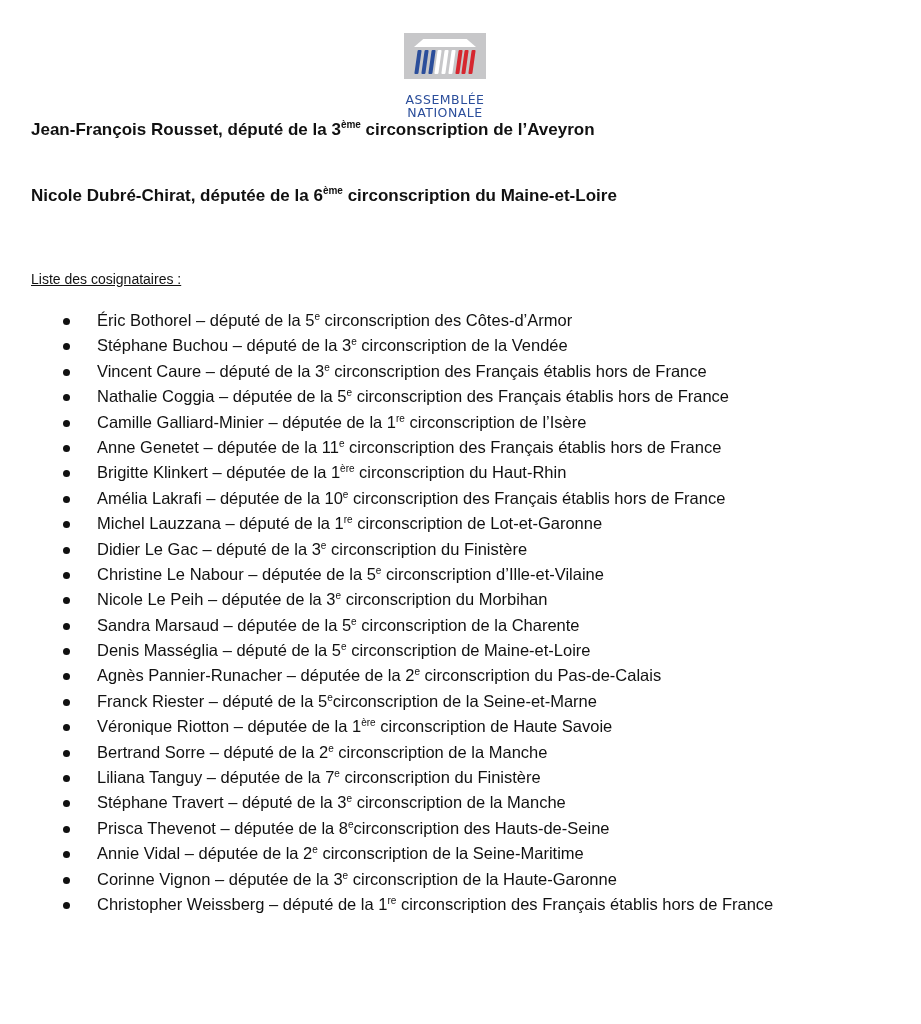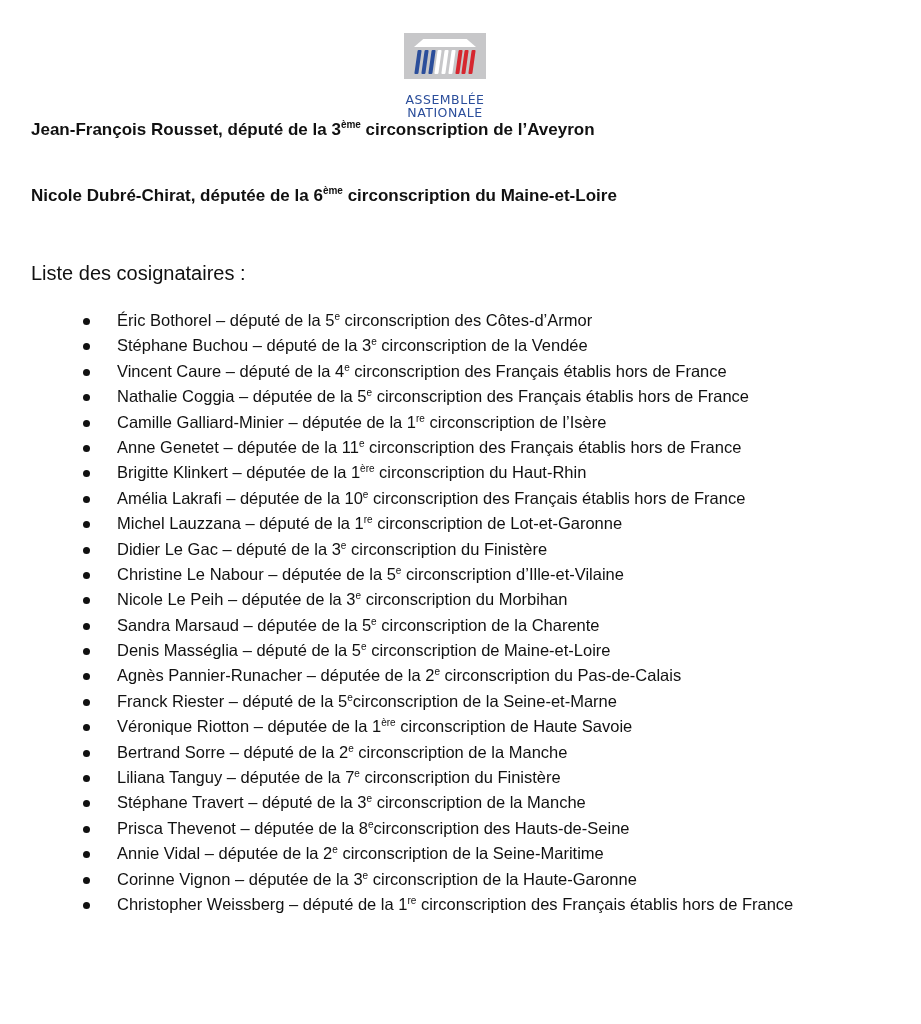--- a/index.html
+++ b/index.html
@@ -24,29 +24,28 @@
     .col { width: 4px; height: 24px; border-radius: 1px; transform: skewX(-8deg); }
     .logo-text {
       font-size: 12.5px; line-height: 13px; color: #2b4e9b; letter-spacing: 0.5px; margin-top: 14px;
       font-family: "DejaVu Sans", sans-serif;
     }
     .heading {
       position: absolute; left: 31px; font-weight: bold; font-size: 17px; white-space: nowrap;
     }
     sup { font-size: 10px; vertical-align: super; line-height: 0; }
     .list-title {
-      position: absolute; left: 31px; top: 262px; font-size: 20px; 
+      position: absolute; left: 31px; top: 271px; font-size: 14px; text-decoration: underline;
     }
     ul.cosign {
       position: absolute; left: 0; top: 308px; margin: 0; padding: 0; list-style: none;
     }
     ul.cosign li {
       position: relative; height: 25.4px; line-height: 25.4px; font-size: 16.5px; white-space: nowrap;
       padding-left: 97px;
-      margin-left: 20px;
     }
     ul.cosign li .bullet {
       position: absolute; left: 63px; top: 10px; width: 7px; height: 7px; border-radius: 50%; background: #111;
     }
   </style>
 </head>
 <body>
 
 <div class="logo">
   <div class="logo-box">
@@ -75,21 +74,21 @@
 
 <div class="heading" style="top:186px;">
   <span>Nicole Dubré-Chirat, députée de la 6</span><sup>ème</sup><span> circonscription du Maine-et-Loire</span>
 </div>
 
 <div class="list-title">Liste des cosignataires :</div>
 
 <ul class="cosign" id="cosign-list">
     <li><span class="bullet"></span><span>Éric Bothorel – député de la 5</span><sup>e</sup><span> circonscription des Côtes-d’Armor</span></li>
     <li><span class="bullet"></span><span>Stéphane Buchou – député de la 3</span><sup>e</sup><span> circonscription de la Vendée</span></li>
-    <li><span class="bullet"></span><span>Vincent Caure – député de la 4</span><sup>e</sup><span> circonscription des Français établis hors de France</span></li>
+    <li><span class="bullet"></span><span>Vincent Caure – député de la 3</span><sup>e</sup><span> circonscription des Français établis hors de France</span></li>
     <li><span class="bullet"></span><span>Nathalie Coggia – députée de la 5</span><sup>e</sup><span> circonscription des Français établis hors de France</span></li>
     <li><span class="bullet"></span><span>Camille Galliard-Minier – députée de la 1</span><sup>re</sup><span> circonscription de l’Isère</span></li>
     <li><span class="bullet"></span><span>Anne Genetet – députée de la 11</span><sup>e</sup><span> circonscription des Français établis hors de France</span></li>
     <li><span class="bullet"></span><span>Brigitte Klinkert – députée de la 1</span><sup>ère</sup><span> circonscription du Haut-Rhin</span></li>
     <li><span class="bullet"></span><span>Amélia Lakrafi – députée de la 10</span><sup>e</sup><span> circonscription des Français établis hors de France</span></li>
     <li><span class="bullet"></span><span>Michel Lauzzana – député de la 1</span><sup>re</sup><span> circonscription de Lot-et-Garonne</span></li>
     <li><span class="bullet"></span><span>Didier Le Gac – député de la 3</span><sup>e</sup><span> circonscription du Finistère</span></li>
     <li><span class="bullet"></span><span>Christine Le Nabour – députée de la 5</span><sup>e</sup><span> circonscription d’Ille-et-Vilaine</span></li>
     <li><span class="bullet"></span><span>Nicole Le Peih – députée de la 3</span><sup>e</sup><span> circonscription du Morbihan</span></li>
     <li><span class="bullet"></span><span>Sandra Marsaud – députée de la 5</span><sup>e</sup><span> circonscription de la Charente</span></li>

